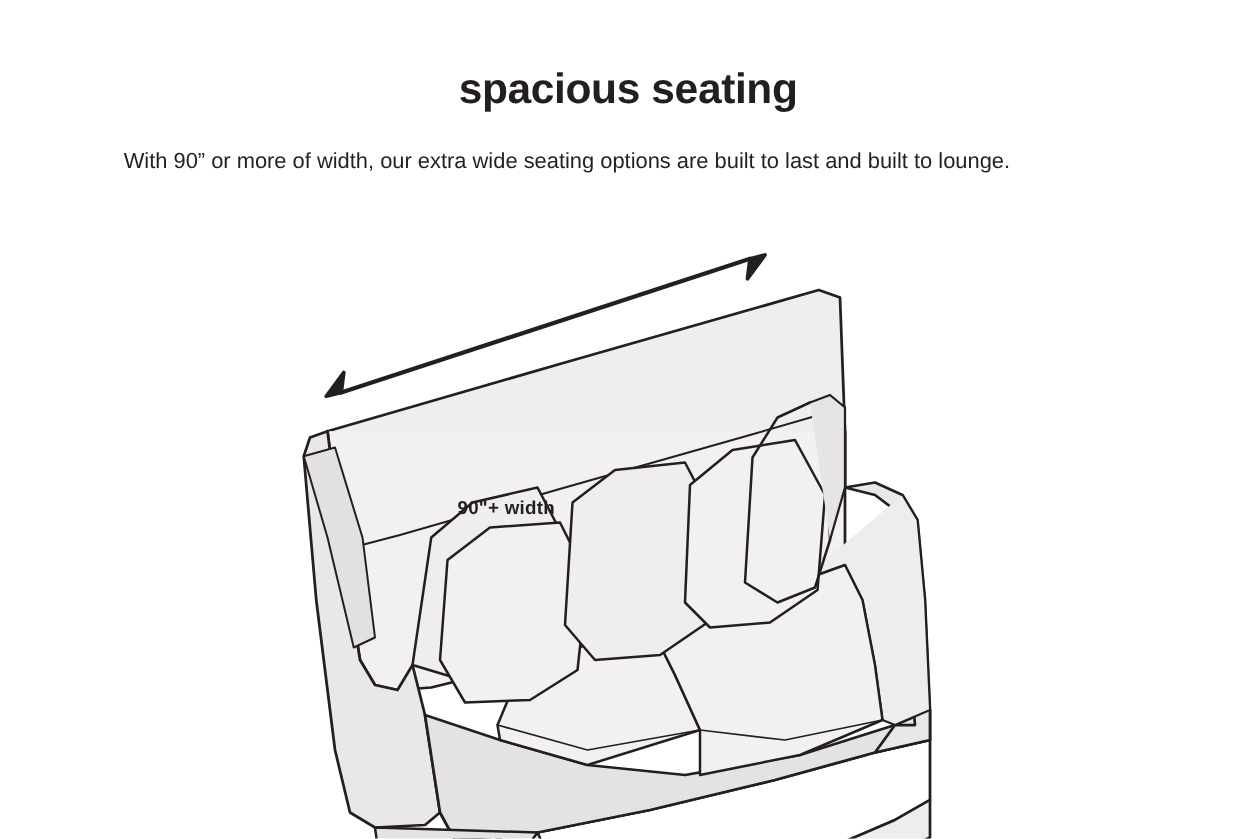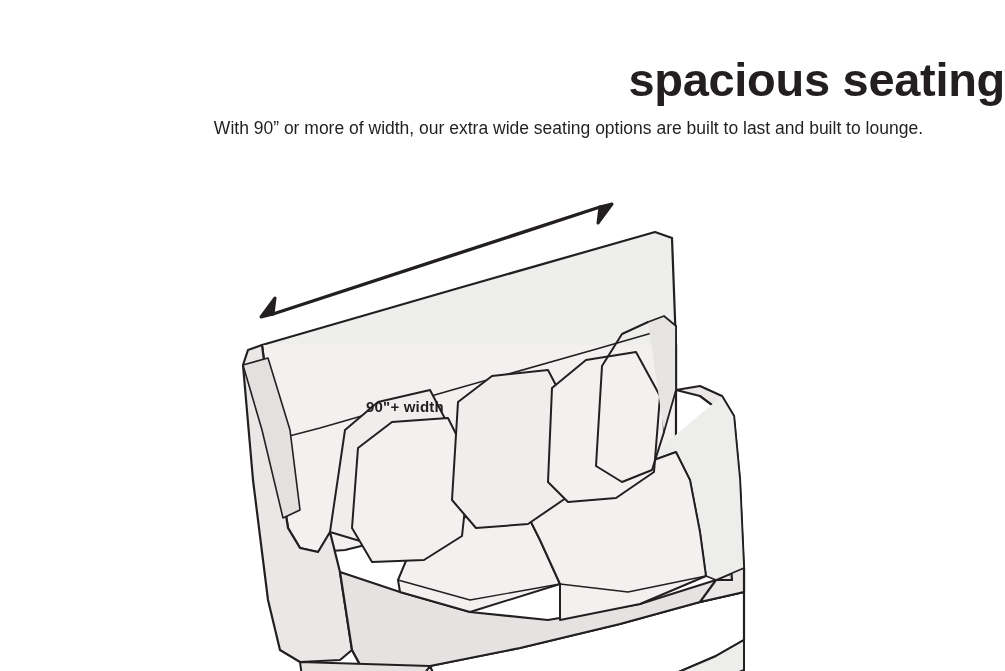--- a/index.html
+++ b/index.html
@@ -16,36 +16,35 @@
     width: 1005px;
     height: 671px;
     background: #ffffff;
     overflow: hidden;
   }
   .headline {
     position: absolute;
     top: 52px;
     left: 0;
     width: 1005px;
-    text-align: right;
-    font-size: 47px;
+    text-align: center;
+    font-size: 34px;
     font-weight: bold;
     letter-spacing: -0.3px;
     color: #231f20;
   }
   .subcopy {
     position: absolute;
     top: 116px;
     left: 0;
     width: 907px;
-    text-align: right;
+    text-align: center;
     font-size: 17.5px;
     line-height: 25px;
     color: #231f20;
-    margin-left: 16px;
   }
   .subcopy .line {
     display: block;
   }
   .illustration {
     position: absolute;
     top: 180px;
     left: 0;
     width: 1005px;
     height: 491px;

